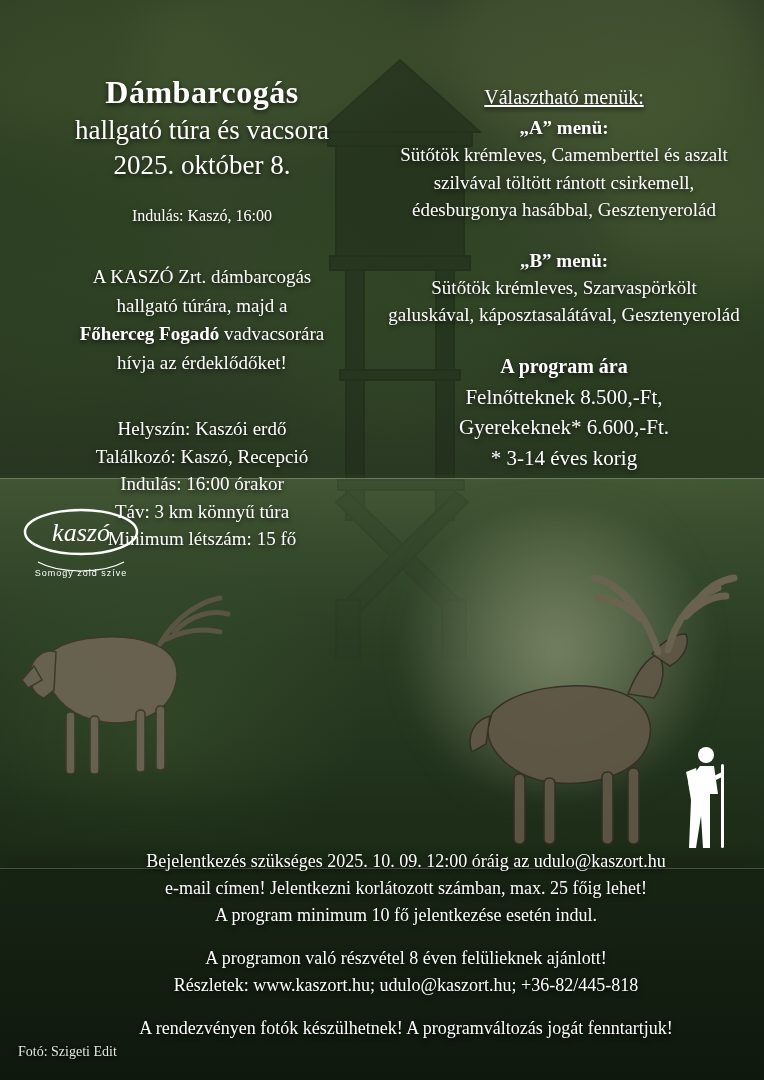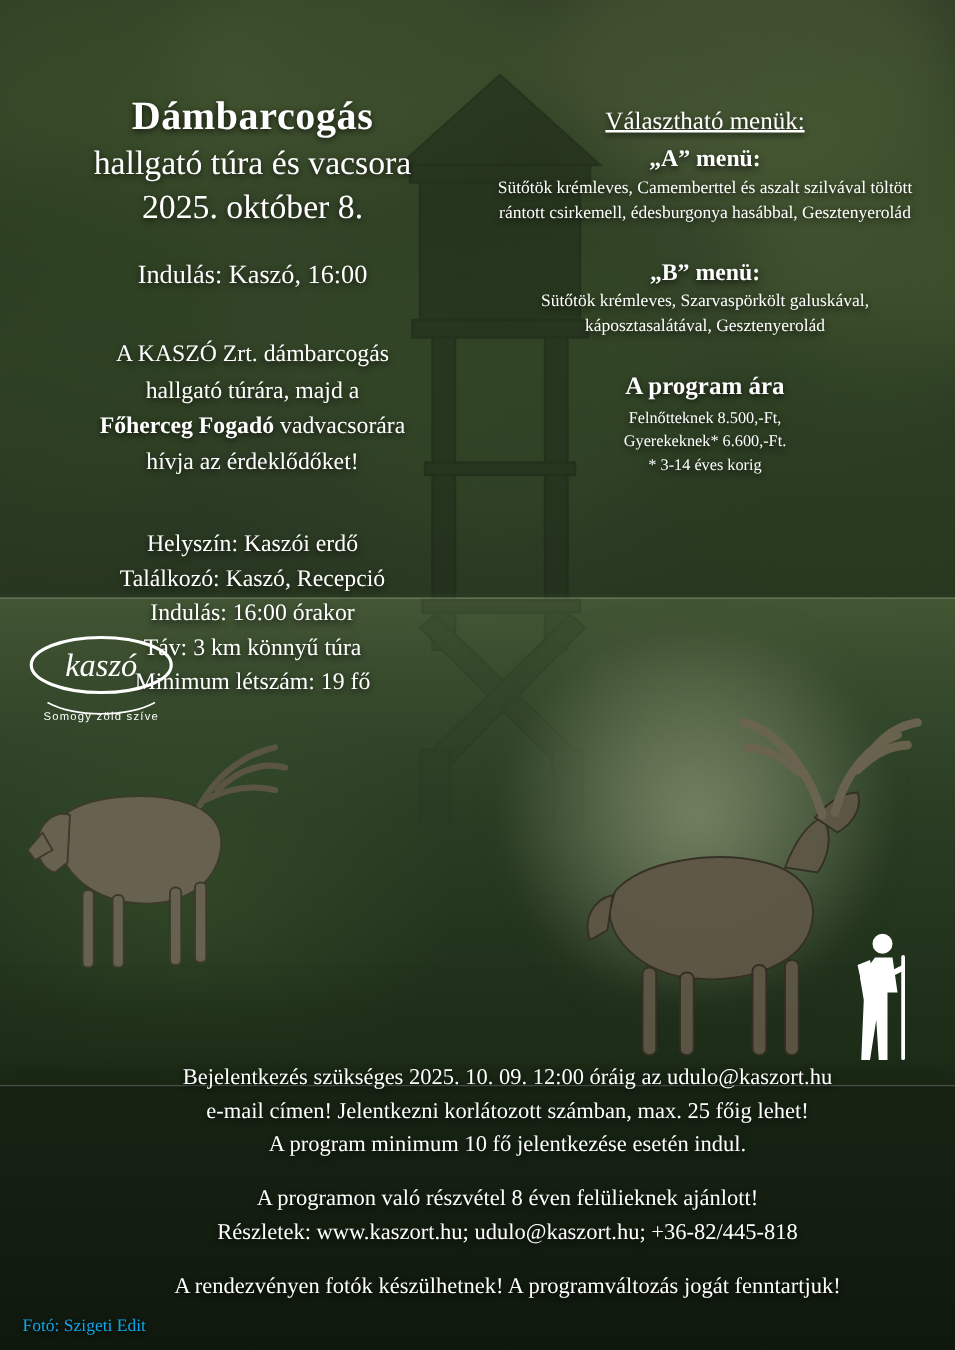--- a/index.html
+++ b/index.html
@@ -116,21 +116,21 @@
     letter-spacing: 0.5px;
     text-shadow: 0 2px 5px rgba(0,0,0,0.75);
   }
   .subtitle {
     font-size: 27px;
     line-height: 1.3;
     text-shadow: 0 2px 5px rgba(0,0,0,0.7);
   }
   .start-line {
     margin-top: 24px;
-    font-size: 21px;
+    font-size: 16px;
     text-shadow: 0 2px 5px rgba(0,0,0,0.7);
   }
   .intro {
     margin-top: 38px;
     font-size: 19px;
     line-height: 1.5;
     text-shadow: 0 2px 5px rgba(0,0,0,0.7);
   }
   .intro b { font-weight: bold; }
   .details {
@@ -147,34 +147,34 @@
     margin-bottom: 8px;
     text-shadow: 0 2px 5px rgba(0,0,0,0.7);
   }
   .menu-name {
     font-size: 19px;
     font-weight: bold;
     margin-bottom: 2px;
     text-shadow: 0 2px 5px rgba(0,0,0,0.7);
   }
   .menu-body {
-    font-size: 14px;
+    font-size: 19px;
     line-height: 1.45;
     text-shadow: 0 2px 5px rgba(0,0,0,0.7);
   }
   .menu-block { margin-bottom: 26px; }
   .price-title {
     font-size: 20px;
     font-weight: bold;
     margin-top: 10px;
     margin-bottom: 4px;
     text-shadow: 0 2px 5px rgba(0,0,0,0.7);
   }
   .price-body {
-    font-size: 13px;
+    font-size: 21px;
     line-height: 1.45;
     text-shadow: 0 2px 5px rgba(0,0,0,0.7);
   }
 
   
   .logo {
     position: absolute;
     left: 20px;
     top: 500px;
     width: 122px;
@@ -201,23 +201,23 @@
     font-size: 18px;
     line-height: 1.5;
     text-shadow: 0 2px 5px rgba(0,0,0,0.8);
     padding-left: 48px;
   }
   .footer .group { margin-bottom: 16px; }
   .footer .group:last-child { margin-bottom: 0; }
   .credit {
     position: absolute;
     left: 18px;
-    bottom: 10px;
+    bottom: 20px;
     font-size: 14px;
-    color: #0ea5e9;
+    color: #e5e5e5;
     text-shadow: 0 1px 4px rgba(0,0,0,0.85);
   }
 </style>
 </head>
 <body>
 
 <div class="poster">
 
   <div class="bg">
     <div class="blob" style="left:-40px; top:-30px; width:260px; height:200px; background:#6f8b4d;"></div>
@@ -329,21 +329,21 @@
         <div>
           <span class="k">Találkozó:</span><span> Kaszó, Recepció</span>
         </div>
         <div>
           <span class="k">Indulás:</span><span> 16:00 órakor</span>
         </div>
         <div>
           <span class="k">Táv:</span><span> 3 km könnyű túra</span>
         </div>
         <div>
-          <span class="k">Minimum létszám:</span><span> 19 fő</span>
+          <span class="k">Minimum létszám:</span><span> 15 fő</span>
         </div>
       </div>
     </div>
 
     <div class="col-right">
       <div class="menus-title">Választható menük:</div>
 
       <div class="menu-block">
         <div class="menu-name">„A” menü:</div>
         <div class="menu-body">Sütőtök krémleves, Camemberttel és aszalt szilvával töltött rántott csirkemell, édesburgonya hasábbal, Gesztenyerolád</div>

